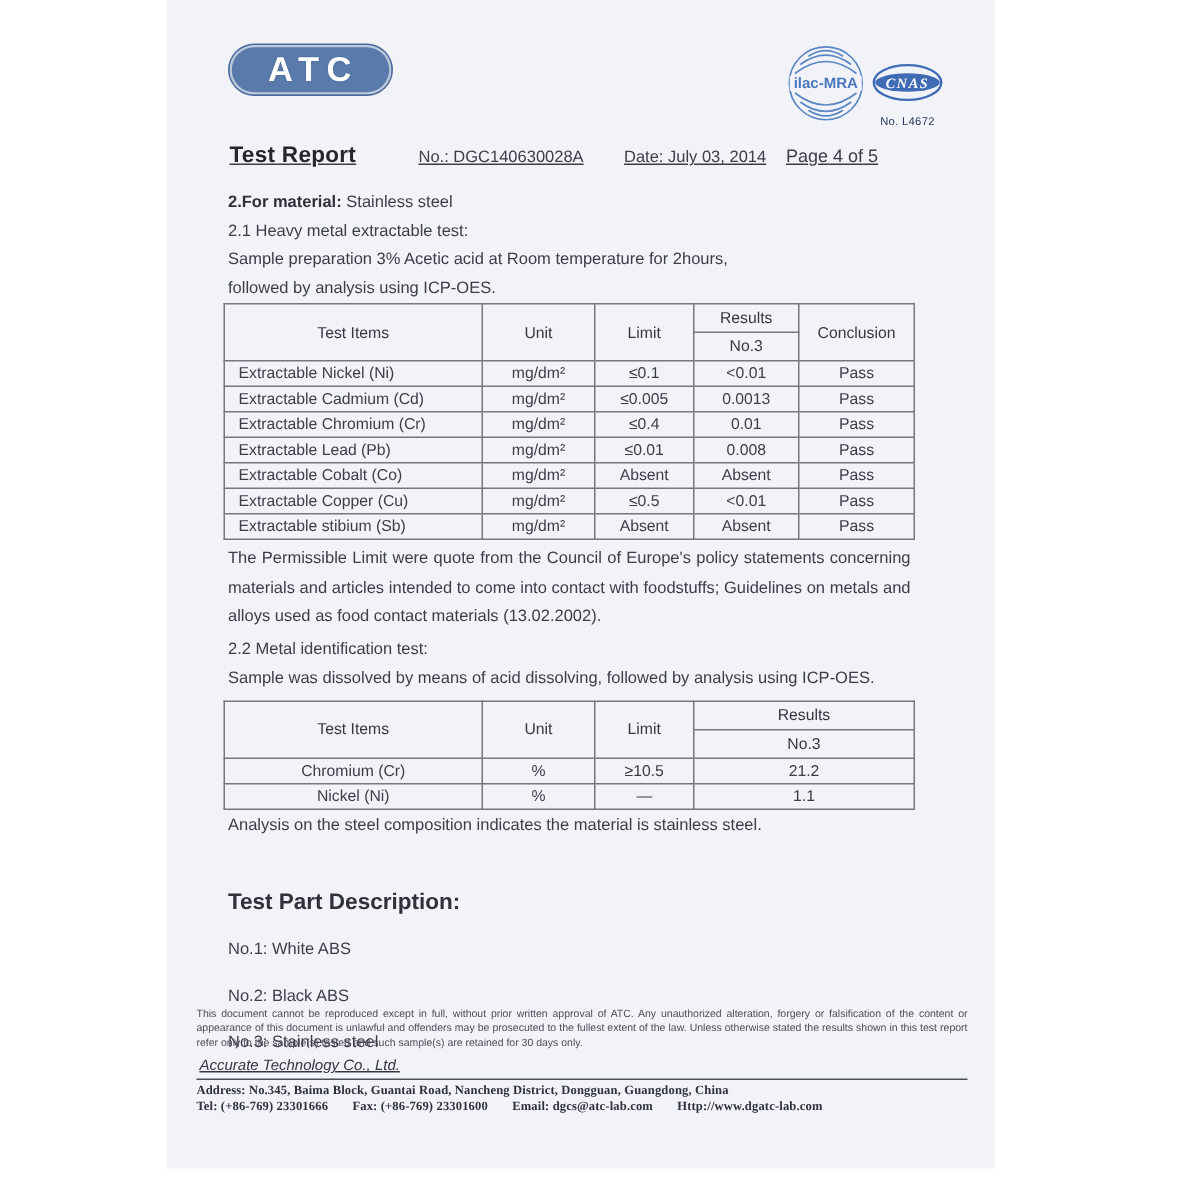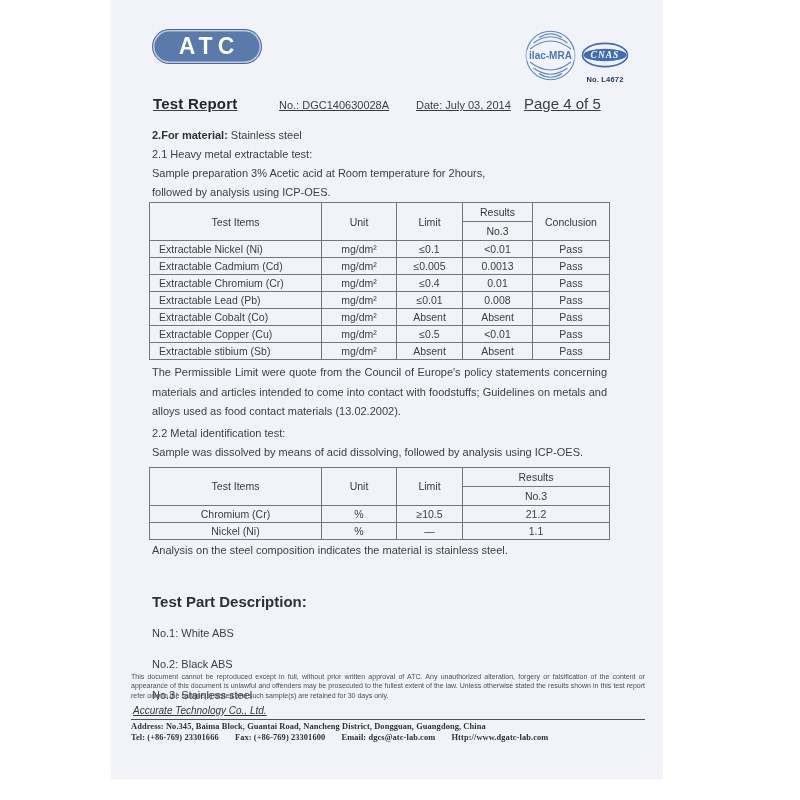--- a/index.html
+++ b/index.html
@@ -16,27 +16,27 @@
   .header-row { display:flex; justify-content:space-between; align-items:flex-start; padding:30px 34px 0 42px; height:58px; }
   .atc-pill {
     width:104px; height:33px; background:#5a7aab; border-radius:17px;
     display:flex; align-items:center; justify-content:center;
     color:#ffffff; font-weight:bold; font-size:23px; letter-spacing:5px; padding-left:4px;
     box-shadow: inset 0 0 0 1.5px rgba(255,255,255,.6), 0 0 0 1px #4a689b;
     text-shadow: 0 0 1px #3d5a8c;
   }
   .accred { display:flex; align-items:flex-start; }
   .cnas-wrap { margin-top:12px; margin-left:5px; text-align:center; }
-  .cnas-no { font-size:7.5px; font-weight:bold; color:#28395f; margin-top:1px; letter-spacing:.2px; }
+  .cnas-no { font-size:7.5px; font-weight:normal; color:#28395f; margin-top:1px; letter-spacing:.2px; }
   
   .title-row { display:flex; align-items:baseline; margin:7px 0 0 42px;text-decoration:underline; }
   .rpt-title { width:126px; font-size:15px; font-weight:bold; color:#24272c; letter-spacing:.2px; }
   .rpt-no { width:137px; font-size:11px; }
   .rpt-date { width:108px; font-size:11px; }
-  .rpt-page { font-size:15px; }
+  .rpt-page { font-size:12px; }
   
   .content { margin-left:38px; width:462px; }
   .line { font-size:11px; line-height:19px; margin:0 0 0 3px; }
   .material { margin-top:14px; }
   .material b, .tpd { color:#2e3238; }
   table { border-collapse:collapse; width:460px; font-size:10.5px; table-layout:fixed; }
   th, td { border:1px solid #74777d; text-align:center; font-weight:normal; padding:0 2px; overflow:hidden; }
   th { height:18px; color:#34383f; }
   td { height:16px; }
   .t1 { margin-top:0; }

